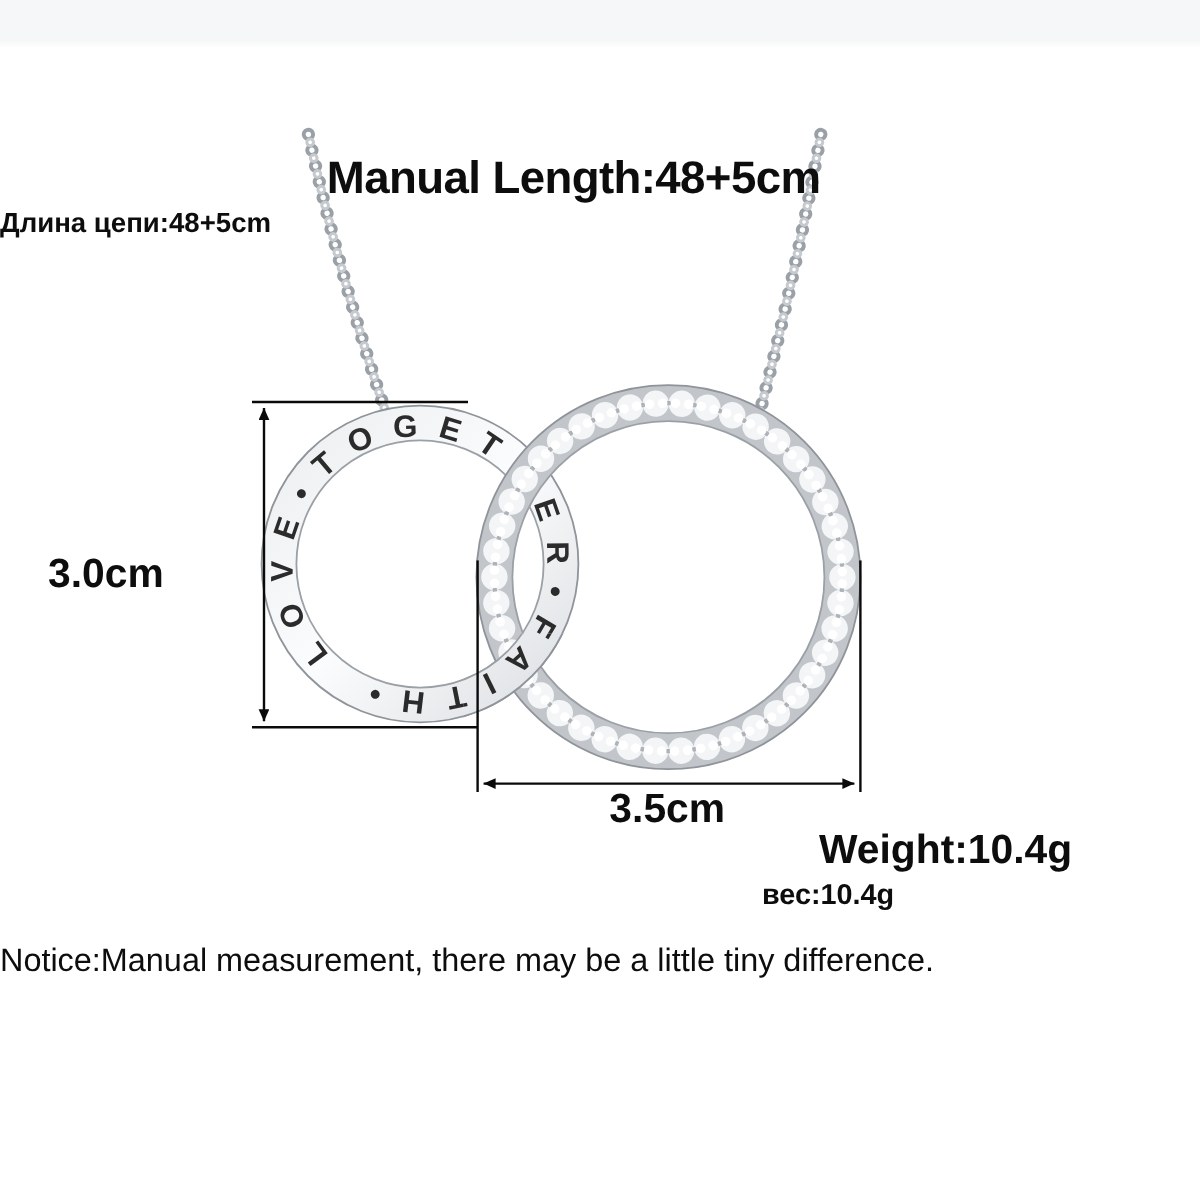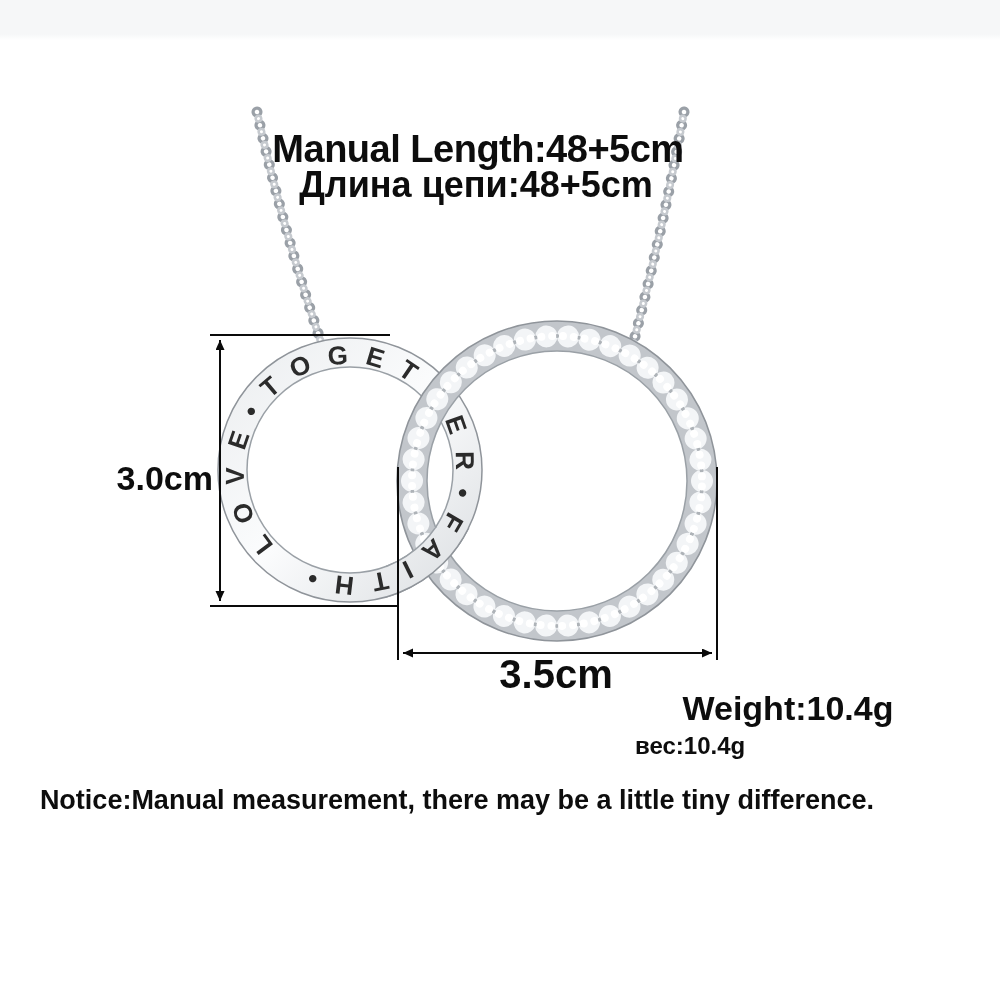--- a/index.html
+++ b/index.html
@@ -3,26 +3,26 @@
 <meta charset="utf-8">
 <style>
   html,body{margin:0;padding:0;background:#fff;}
   #stage{
     position:relative;width:1000px;height:1001px;overflow:hidden;
     background:linear-gradient(180deg,#f6f7f8 0px,#f6f7f8 34px,#ffffff 40px,#ffffff 100%);
     font-family:"Liberation Sans",sans-serif;color:#0d0d0d;
   }
   .abs{position:absolute;}
   .ttl{left:0;width:956px;top:128px;text-align:center;font-size:38px;font-weight:bold;letter-spacing:-0.5px;line-height:42px;}
-  .sub{left:0;width:952px;top:170px;text-align:center;font-size:36px;font-weight:bold;line-height:30px;}
-  .dim-h{left:40px;width:173px;top:459px;text-align:right;font-size:34px;font-weight:bold;line-height:38px;}
-  .dim-w{left:406px;width:300px;top:655px;text-align:center;font-size:40px;font-weight:bold;line-height:38px;}
+  .sub{left:0;width:952px;top:170px;font-size:23px;font-weight:bold;line-height:30px;}
+  .dim-h{left:40px;width:173px;top:459px;font-size:34px;font-weight:bold;line-height:38px;}
+  .dim-w{left:406px;width:300px;top:655px;text-align:center;font-size:34px;font-weight:bold;line-height:38px;}
   .wt{left:638px;width:300px;top:690px;text-align:center;font-size:34px;font-weight:bold;line-height:37px;}
   .wt-sub{left:635px;width:300px;top:732px;text-align:left;font-size:24px;font-weight:bold;line-height:27px;}
-  .notice{left:0;width:914px;top:784px;text-align:center;font-size:27px;font-weight:bold;line-height:32px;}
+  .notice{left:0;width:914px;top:784px;text-align:left;font-size:27px;font-weight:normal;line-height:32px;}
   svg{position:absolute;inset:0;}
   .dimline{stroke:#0a0a0a;stroke-width:2;fill:none;}
   .cap{stroke:#0a0a0a;stroke-width:2;fill:none;}
   .edge{fill:none;stroke:#8f949a;stroke-width:1.5;}
   .edge-in{fill:none;stroke:#9aa0a6;stroke-width:1.5;}
   .band-l{fill:none;stroke:url(#silverGrad);stroke-width:29;}
   .band-r{fill:none;stroke:#c2c6cb;stroke-width:30;}
   .crystals{fill:none;stroke:#f3f5f7;stroke-width:22;stroke-linecap:round;stroke-dasharray:0.01 21.68;}
   .sparkle{fill:none;stroke:#ffffff;stroke-width:8;stroke-linecap:round;stroke-dasharray:0.01 10.84;stroke-dashoffset:5.4;}
   .speckle{fill:none;stroke:#aeb3b8;stroke-width:4;stroke-linecap:round;stroke-dasharray:0.01 21.68;stroke-dashoffset:10.8;}

